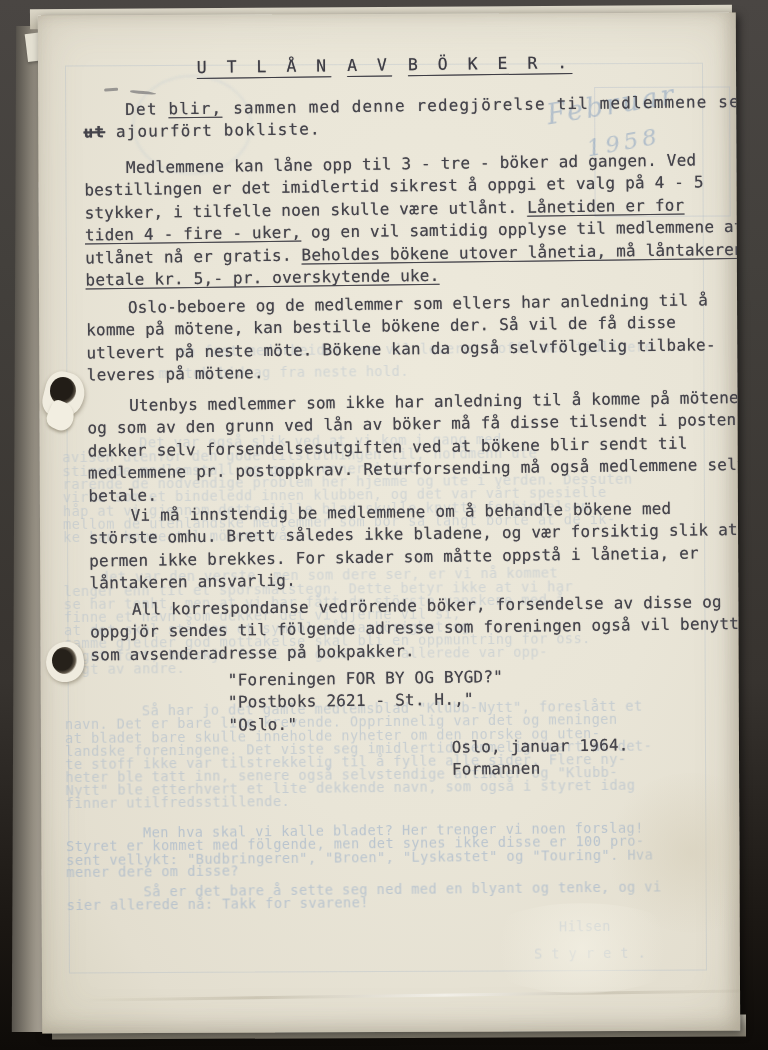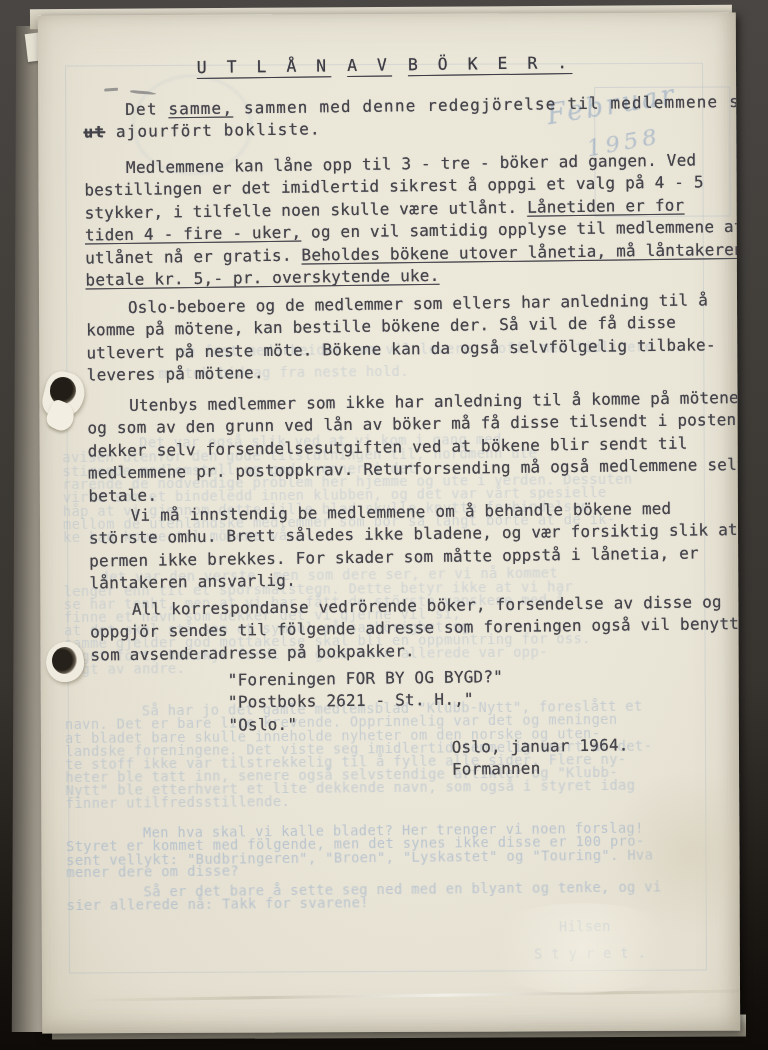--- a/index.html
+++ b/index.html
@@ -126,21 +126,21 @@
       <span class="bleed o3" style="left: 23px; top: 835px;">sent vellykt: "Budbringeren", "Broen", "Lyskastet" og "Touring". Hva</span>
       <span class="bleed o3" style="left: 23px; top: 847px;">mener dere om disse?</span>
       <span class="bleed o3" style="left: 100px; top: 867px;">Så er det bare å sette seg ned med en blyant og tenke, og vi</span>
       <span class="bleed o3" style="left: 23px; top: 880px;">sier allerede nå: Takk for svarene!</span>
       <span class="bleed o2" style="left: 515px; top: 906px;">Hilsen</span>
       <span class="bleed o2" style="left: 490px; top: 933px;">S t y r e t .</span>
     </div>
 
   <div class="typed">
     <div class="title"><span>U T L Å N</span><span>A V</span><span>B Ö K E R .</span></div>
-  <div class="para wide" style="left: 48px; top: 84px;"><div class="tline indent"><span>Det </span><span class="u">samme,</span><span> sammen med denne redegjörelse til medlemmene sendt</span></div><div class="tline"><span class="strike">ut</span><span> ajourfört bokliste.</span></div></div>
+  <div class="para wide" style="left: 48px; top: 84px;"><div class="tline indent"><span>Det </span><span class="u">blir,</span><span> sammen med denne redegjörelse til medlemmene sendt</span></div><div class="tline"><span class="strike">ut</span><span> ajourfört bokliste.</span></div></div>
       <div class="para" style="left: 48px; top: 142px;"><div class="tline indent"><span>Medlemmene kan låne opp til 3 - tre - böker ad gangen. Ved</span></div><div class="tline"><span>bestillingen er det imidlertid sikrest å oppgi et valg på 4 - 5</span></div><div class="tline"><span>stykker, i tilfelle noen skulle være utlånt. </span><span class="u">Lånetiden er for</span></div><div class="tline"><span class="u">tiden 4 - fire - uker,</span><span> og en vil samtidig opplyse til medlemmene at</span></div><div class="tline"><span>utlånet nå er gratis. </span><span class="u">Beholdes bökene utover lånetia, må låntakeren</span></div><div class="tline"><span class="u">betale kr. 5,- pr. overskytende uke.</span></div></div>
       <div class="para" style="left: 48px; top: 282px;"><div class="tline indent"><span>Oslo-beboere og de medlemmer som ellers har anledning til å</span></div><div class="tline"><span>komme på mötene, kan bestille bökene der. Så vil de få disse</span></div><div class="tline"><span>utlevert på neste möte. Bökene kan da også selvfölgelig tilbake-</span></div><div class="tline"><span>leveres på mötene.</span></div></div>
       <div class="para" style="left: 48px; top: 380px;"><div class="tline indent"><span>Utenbys medlemmer som ikke har anledning til å komme på mötene,</span></div><div class="tline"><span>og som av den grunn ved lån av böker må få disse tilsendt i posten,</span></div><div class="tline"><span>dekker selv forsendelsesutgiften ved at bökene blir sendt til</span></div><div class="tline"><span>medlemmene pr. postoppkrav. Returforsending må også medlemmene selv</span></div><div class="tline"><span>betale.</span></div></div>
       <div class="para" style="left: 48px; top: 490px;"><div class="tline indent"><span>Vi må innstendig be medlemmene om å behandle bökene med</span></div><div class="tline"><span>störste omhu. Brett således ikke bladene, og vær forsiktig slik at</span></div><div class="tline"><span>permen ikke brekkes. For skader som måtte oppstå i lånetia, er</span></div><div class="tline"><span>låntakeren ansvarlig.</span></div></div>
       <div class="para" style="left: 48px; top: 584px;"><div class="tline indent"><span>All korrespondanse vedrörende böker, forsendelse av disse og</span></div><div class="tline"><span>oppgjör sendes til fölgende adresse som foreningen også vil benytte</span></div><div class="tline"><span>som avsenderadresse på bokpakker.</span></div></div>
       <div class="para" style="left: 185px; top: 656px;"><div class="tline"><span>"Foreningen FOR BY OG BYGD?"</span></div><div class="tline"><span>"Postboks 2621 - St. H.,"</span></div><div class="tline"><span>"Oslo."</span></div></div>
       <div class="para" style="left: 408px; top: 726px;"><div class="tline"><span>Oslo, januar 1964.</span></div><div class="tline"><span>Formannen</span></div></div>
     </div>
 
   <div class="crease"></div>

